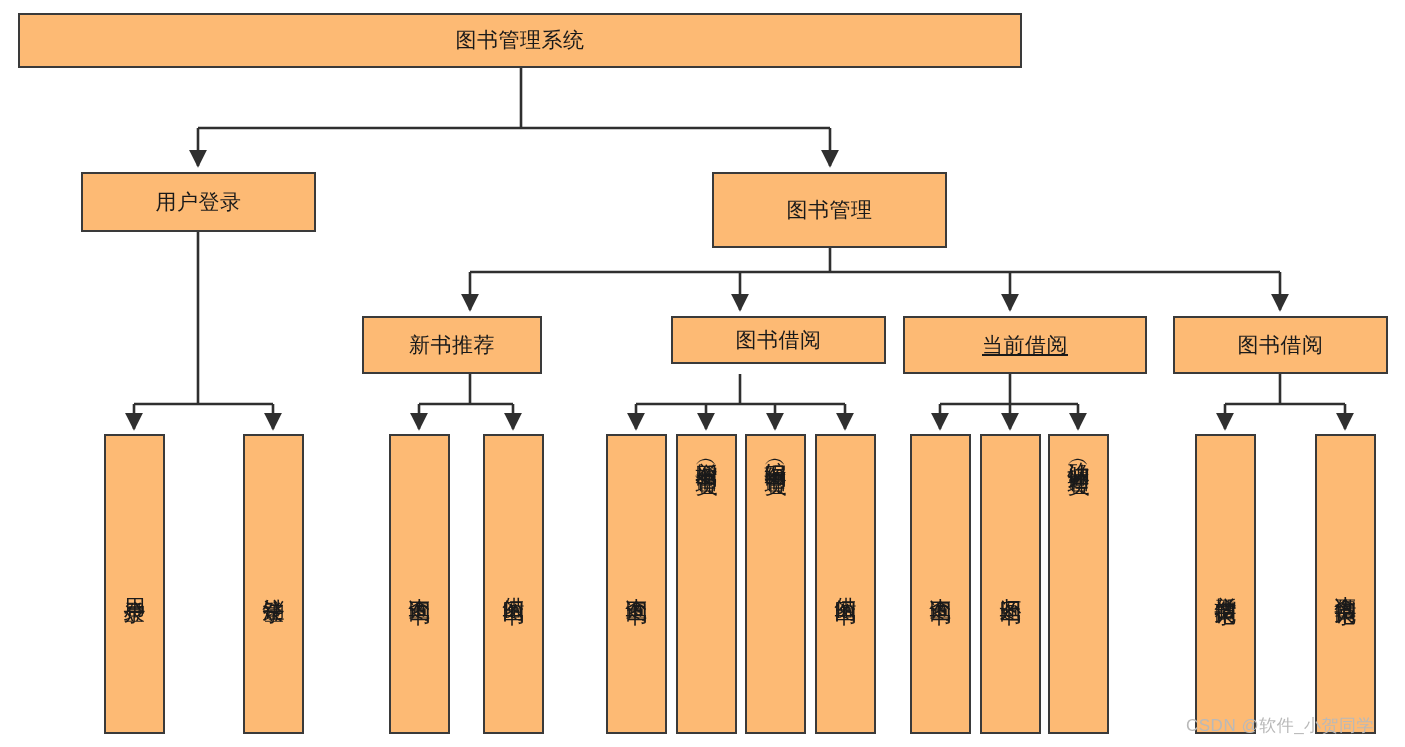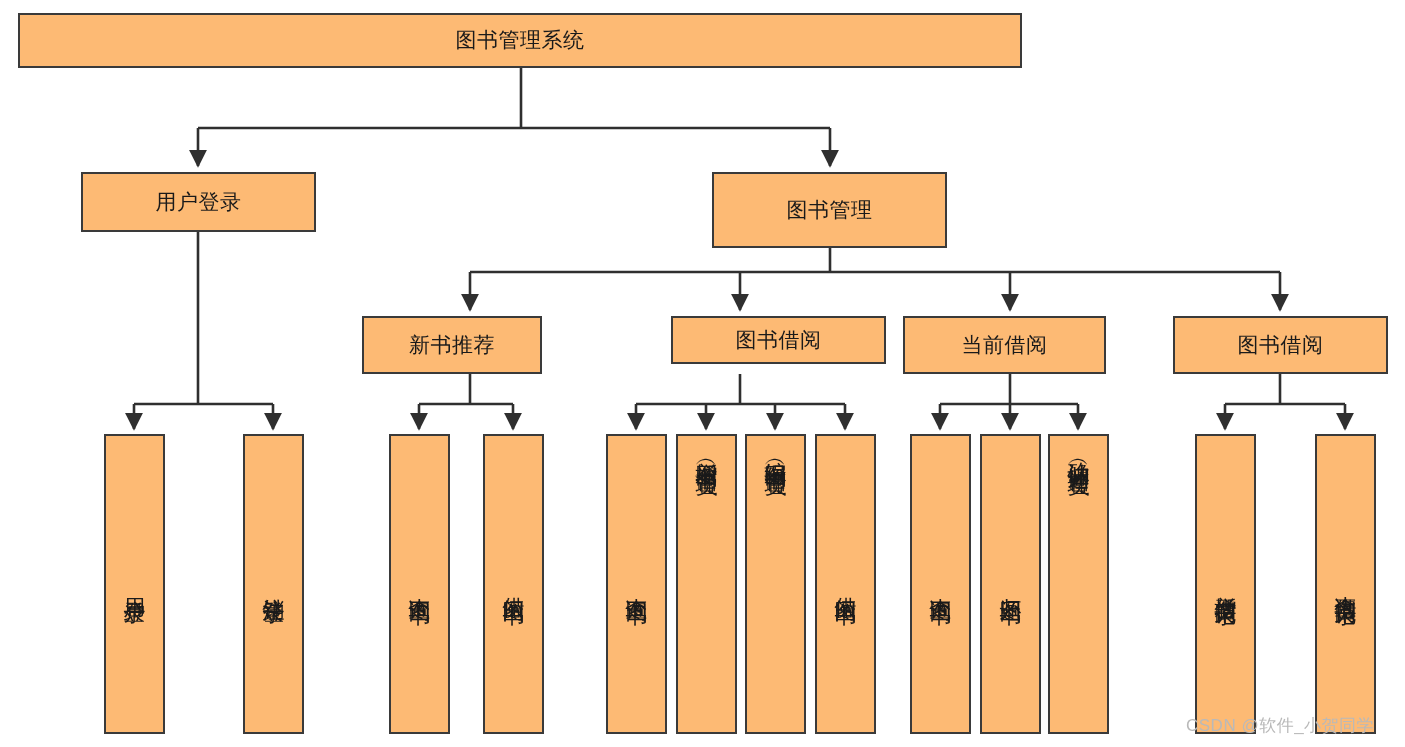--- a/index.html
+++ b/index.html
@@ -141,21 +141,21 @@
   </div>
 
   <div class="node horizontal" style="left:362px; top:316px; width:180px; height:58px;">
     <span class="node-label">新书推荐</span>
   </div>
 
   <div class="node horizontal" style="left:671px; top:316px; width:215px; height:48px;">
     <span class="node-label">图书借阅</span>
   </div>
 
-  <div class="node horizontal" style="left:903px; top:316px; width:203px; height:58px;">
+  <div class="node horizontal" style="left:903px; top:316px; width:244px; height:58px;text-decoration:underline;">
     <span class="node-label">当前借阅</span>
   </div>
 
   <div class="node horizontal" style="left:1173px; top:316px; width:215px; height:58px;">
     <span class="node-label">图书借阅</span>
   </div>
 
   <div class="node vertical centered" style="left:104px; top:434px; width:61px; height:300px;">
     <span class="node-label">用户登录</span>
   </div>

